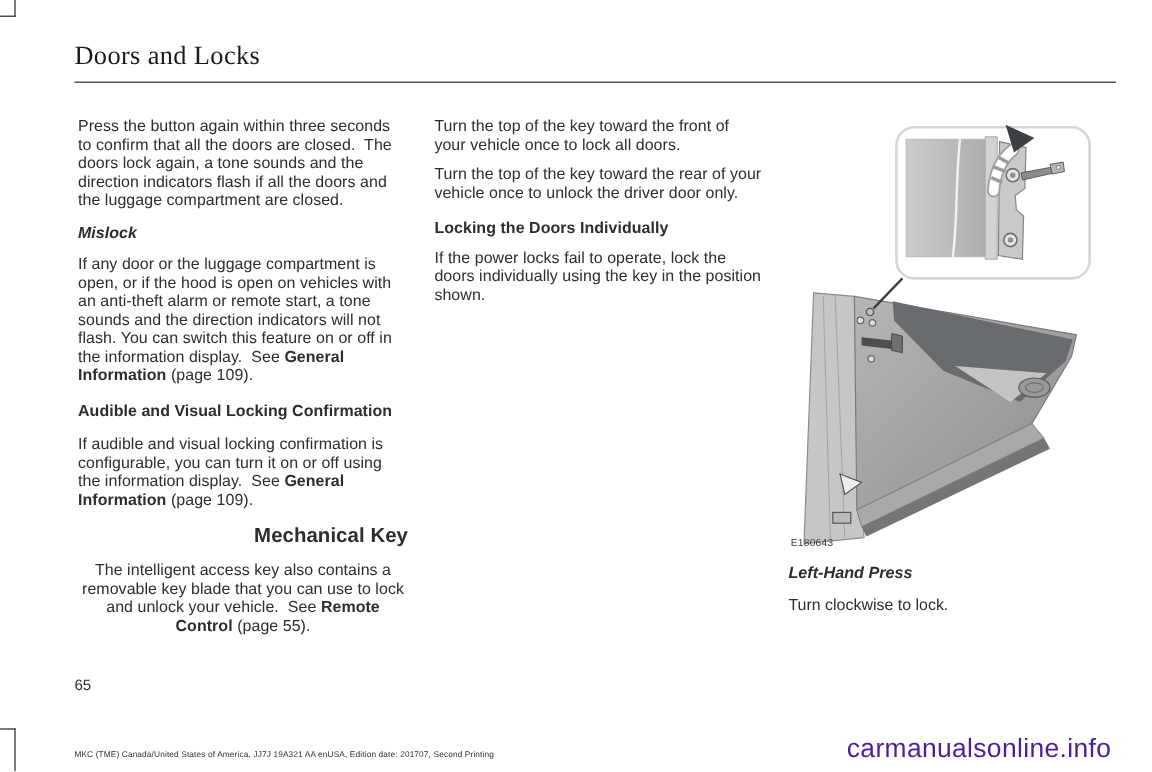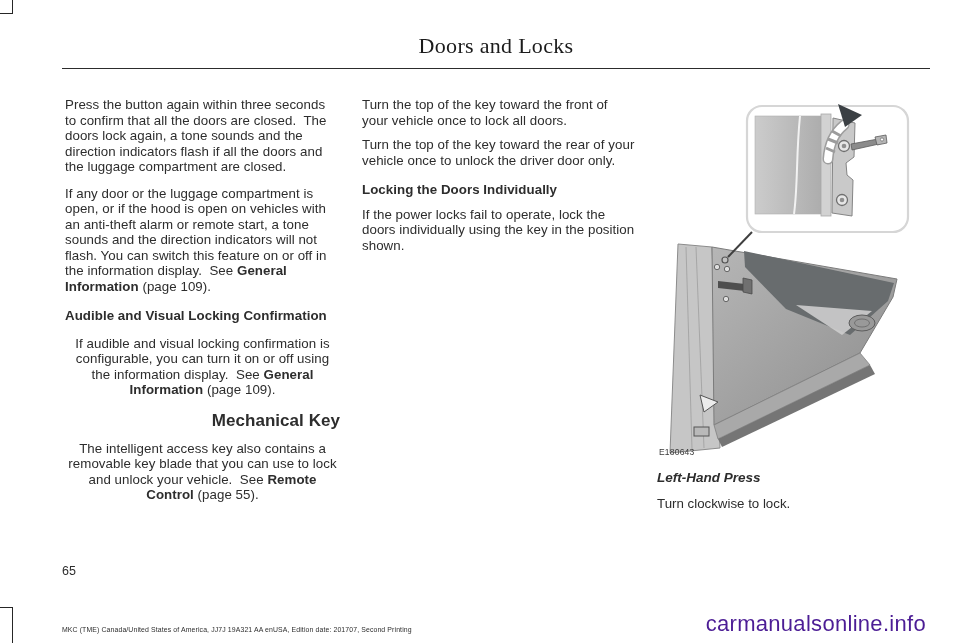--- a/index.html
+++ b/index.html
@@ -4,36 +4,36 @@
 <style>
   html,body{margin:0;padding:0;background:#ffffff;}
   .page{position:relative;width:960px;height:643px;background:#ffffff;overflow:hidden;
         font-family:"Liberation Sans",sans-serif;color:#2d2d2d;}
   
   .mark-tl{position:absolute;left:0;top:0;width:12px;height:13px;
            border-right:1.5px solid #262626;border-bottom:1.5px solid #262626;}
   .mark-bl{position:absolute;left:0;bottom:0;width:12px;height:35px;
            border-right:1.5px solid #262626;border-top:1.5px solid #262626;}
   
-  .title{position:absolute;top:33px;left:62px;width:868px;text-align:center;
+  .title{position:absolute;top:33px;left:62px;width:868px;text-align:left;
          font-family:"Liberation Serif","DejaVu Serif",serif;font-size:22px;
          letter-spacing:.3px;color:#1b1b1b;}
   .rule{position:absolute;top:68px;left:62px;width:868px;border-top:1.7px solid #2c2c2c;}
   
   .col{position:absolute;top:97px;font-size:13.3px;line-height:15.5px;letter-spacing:.05px;}
   .col1{left:65px;width:275px;}
   .col2{left:362px;width:273px;}
   .col p{margin:0;}
   .b{font-weight:bold;}
   .h-bi{font-weight:bold;font-style:italic;margin-top:11px !important;}
   .h-b{font-weight:bold;margin-top:14px !important;white-space:nowrap;}
   .h-lg{font-weight:bold;font-size:17px;line-height:20px;margin-top:13px !important;text-align:right;}
   .mt-p{margin-top:11px !important;}
   .mt-s{margin-top:9px !important;}
-  .mt-m{margin-top:12px !important;text-align:center;}
+  .mt-m{margin-top:12px !important;}
   .mt-l{margin-top:10px !important;text-align:center;}
   
   .figure{position:absolute;left:648px;top:95px;width:290px;height:365px;}
   .fig-label{position:absolute;left:659px;top:447px;font-size:8.5px;color:#3a3a3a;letter-spacing:.2px;}
   .fig-caption{position:absolute;left:657px;top:470px;font-size:13.5px;font-weight:bold;font-style:italic;}
   .fig-note{position:absolute;left:657px;top:496px;font-size:13.3px;}
   
   .page-num{position:absolute;left:62px;top:564px;width:868px;text-align:left;font-size:12.5px;}
   .imprint{position:absolute;left:62px;top:626px;font-size:6.9px;letter-spacing:.12px;color:#2d2d2d;}
   .watermark{position:absolute;right:34px;top:611px;font-size:22px;color:#4c1d95;letter-spacing:.3px;}
@@ -44,20 +44,21 @@
 <div class="page">
 
   <div class="mark-tl"></div>
   <div class="mark-bl"></div>
 
   <div class="title">Doors and Locks</div>
   <div class="rule"></div>
 
   <div class="col col1">
     <p>Press the button again within three seconds to confirm that all the doors are closed.&nbsp; The doors lock again, a tone sounds and the direction indicators flash if all the doors and the luggage compartment are closed.</p>
+    <p class="h-bi">Mislock</p>
     <p class="mt-p"><span>If any door or the luggage compartment is open, or if the hood is open on vehicles with an anti-theft alarm or remote start, a tone sounds and the direction indicators will not flash. You can switch this feature on or off in the information display.&nbsp; See </span><span class="b">General Information</span><span> (page 109).</span></p>
     <p class="h-b">Audible and Visual Locking Confirmation</p>
     <p class="mt-m"><span>If audible and visual locking confirmation is configurable, you can turn it on or off using the information display.&nbsp; See </span><span class="b">General Information</span><span> (page 109).</span></p>
     <p class="h-lg">Mechanical Key</p>
     <p class="mt-l"><span>The intelligent access key also contains a removable key blade that you can use to lock and unlock your vehicle.&nbsp; See </span><span class="b">Remote Control</span><span> (page 55).</span></p>
   </div>
 
   <div class="col col2">
     <p>Turn the top of the key toward the front of your vehicle once to lock all doors.</p>
     <p class="mt-s">Turn the top of the key toward the rear of your vehicle once to unlock the driver door only.</p>

